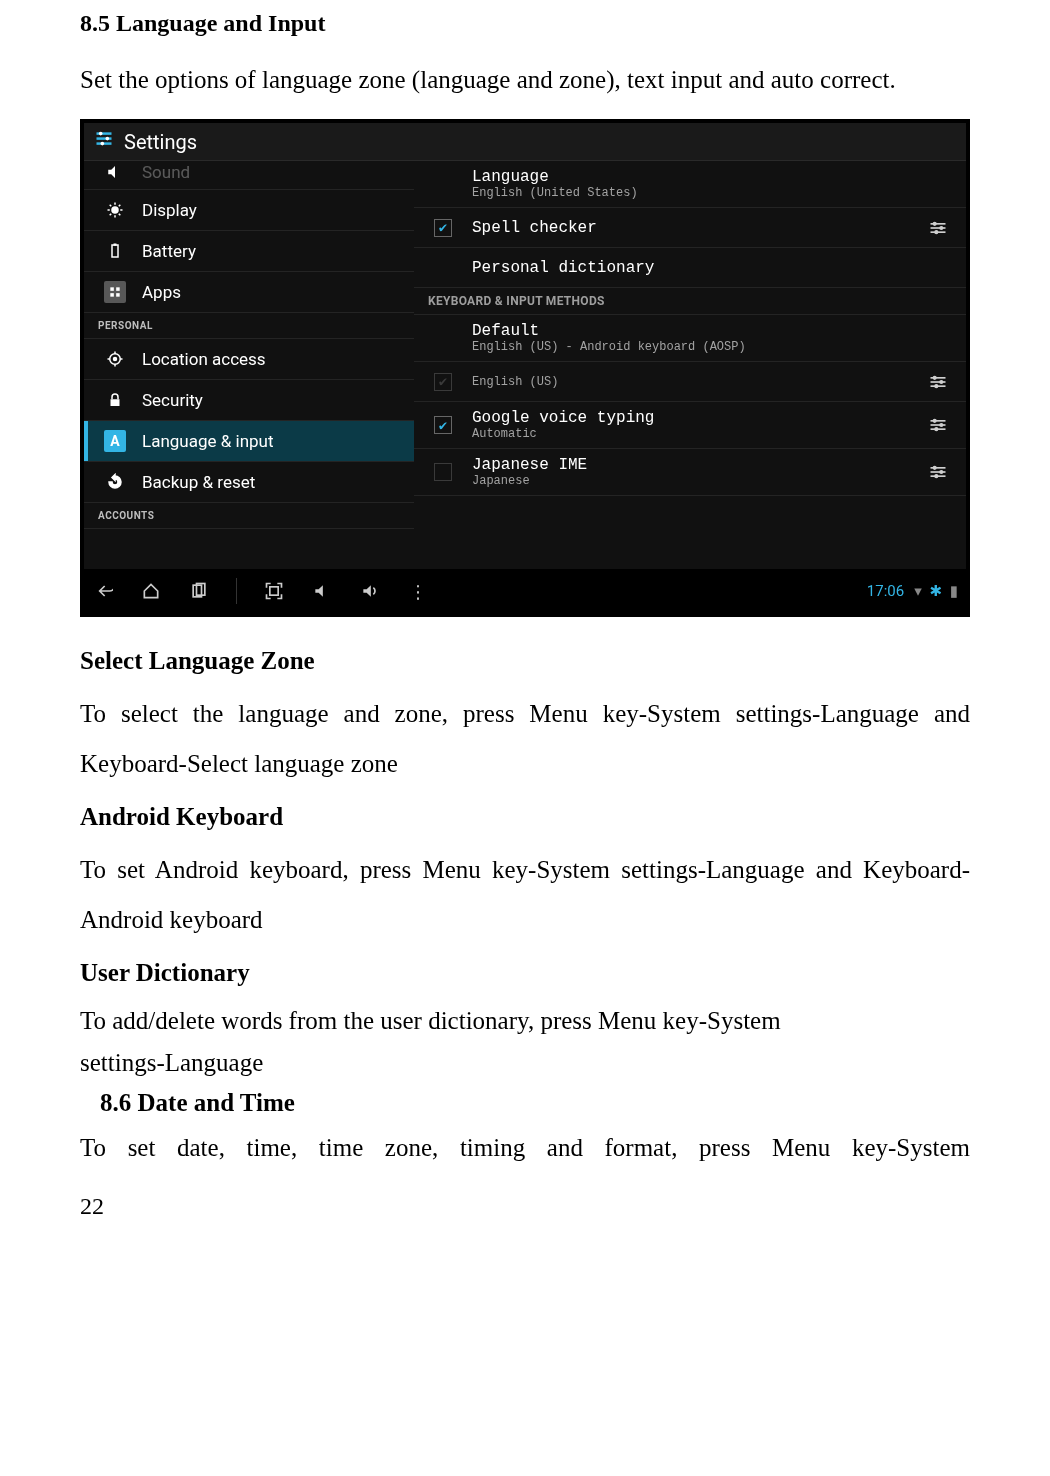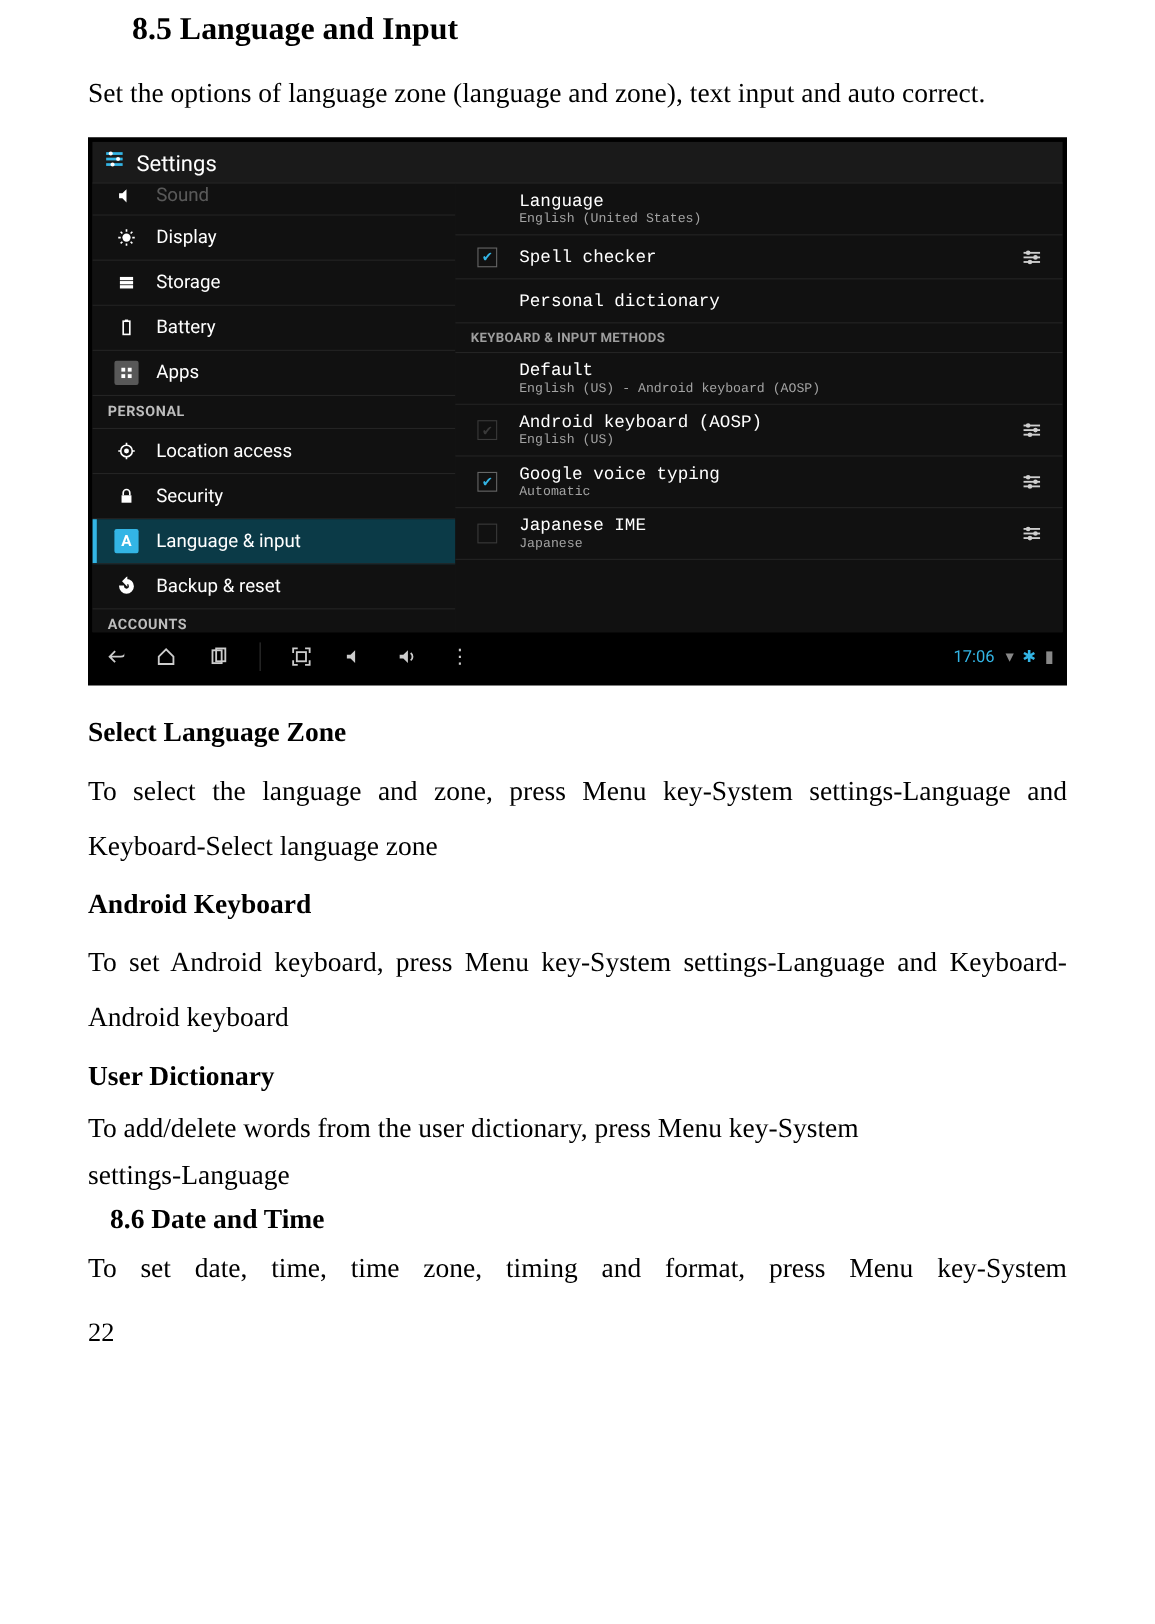--- a/index.html
+++ b/index.html
@@ -4,21 +4,21 @@
 <style>
   * { box-sizing: border-box; margin: 0; padding: 0; }
   body {
     font-family: "Times New Roman", serif;
     background: #fff;
     width: 1050px;
     margin: 0 auto;
     color: #000;
     padding: 10px 80px 30px;
   }
-  .heading { font-size: 29px; font-weight: bold; margin-bottom: 18px; margin-left: 40px; }
+  .heading { font-size: 24px; font-weight: bold; margin-bottom: 18px; }
   .para { font-size: 25px; line-height: 2.0; margin-bottom: 14px; }
   .para.justify { text-align: justify; }
   .para.nb { margin-bottom: 2px; }
   .sub-heading { font-size: 25px; font-weight: bold; margin-top: 14px; margin-bottom: 14px; }
   .section-heading { font-size: 25px; font-weight: bold; margin-left: 20px; margin-top: 6px; margin-bottom: 6px; }
   .pagenum { font-size: 24px; margin-top: 20px; }
 
   
   .screenshot {
     width: 100%;
@@ -42,21 +42,21 @@
 
   .side-item {
     display: flex; align-items: center; gap: 16px;
     padding: 9px 14px 9px 20px;
     font-size: 17px; color: #fff;
     border-bottom: 1px solid #242424;
   }
   .side-item.partial { padding-top: 0; padding-bottom: 6px; }
   .side-item.active { background: #0b3a47; box-shadow: inset 4px 0 0 #33b5e5; }
   .side-cat {
-    padding: 7px 14px; font-size: 13px; font-weight: bold;
+    padding: 7px 14px; font-size: 10px; font-weight: bold;
     color: #bdbdbd; letter-spacing: .5px;
     border-bottom: 1px solid #242424;
   }
   .side-icon { width: 22px; height: 22px; display:flex; align-items:center; justify-content:center; }
   .side-icon.box { background:#585858; border-radius:2px; }
   .side-icon.active-box { background:#33b5e5; border-radius:2px; }
 
   .right-row {
     display: flex; align-items: center;
     padding: 7px 12px;
@@ -126,30 +126,20 @@
             <svg width="18" height="18" viewBox="0 0 24 24" fill="#fff">
               <circle cx="12" cy="12" r="5"></circle>
               <path d="M12 2v3M12 19v3M2 12h3M19 12h3M4.9 4.9l2.1 2.1M17 17l2.1 2.1M4.9 19.1L7 17M17 7l2.1-2.1" stroke="#fff" stroke-width="2"></path>
             </svg>
           </span>
         <span>Display</span>
       </div>
       <div class="side-item">
         <span class="side-icon">
             <svg width="18" height="18" viewBox="0 0 24 24" fill="#fff">
-              <rect x="4" y="5" width="16" height="4"></rect>
-              <rect x="4" y="10" width="16" height="4"></rect>
-              <rect x="4" y="15" width="16" height="4"></rect>
-            </svg>
-          </span>
-        <span>Storage</span>
-      </div>
-      <div class="side-item">
-        <span class="side-icon">
-            <svg width="18" height="18" viewBox="0 0 24 24" fill="#fff">
               <rect x="8" y="4" width="8" height="16" stroke="#fff" fill="none" stroke-width="2"></rect>
               <rect x="10" y="2" width="4" height="3"></rect>
             </svg>
           </span>
         <span>Battery</span>
       </div>
       <div class="side-item">
         <span class="side-icon box">
             <svg width="14" height="14" viewBox="0 0 24 24" fill="#fff">
               <rect x="4" y="4" width="6" height="6"></rect>
@@ -233,21 +223,20 @@
         <div class="textcell">
             <div class="t1">Default</div>
             <div class="t2">English (US) - Android keyboard (AOSP)</div>
           </div>
       </div>
       <div class="right-row">
         <div class="checkcell">
             <div class="chk disabled">✔</div>
           </div>
         <div class="textcell">
-            <div class="t1">Android keyboard (AOSP)</div>
             <div class="t2">English (US)</div>
           </div>
         <div class="gear">
             <svg width="20" height="20" viewBox="0 0 24 24" fill="#cfcfcf">
               <rect x="3" y="6" width="18" height="2"></rect>
               <rect x="3" y="11" width="18" height="2"></rect>
               <rect x="3" y="16" width="18" height="2"></rect>
               <circle cx="8" cy="7" r="2.5"></circle>
               <circle cx="16" cy="12" r="2.5"></circle>
               <circle cx="10" cy="17" r="2.5"></circle>

